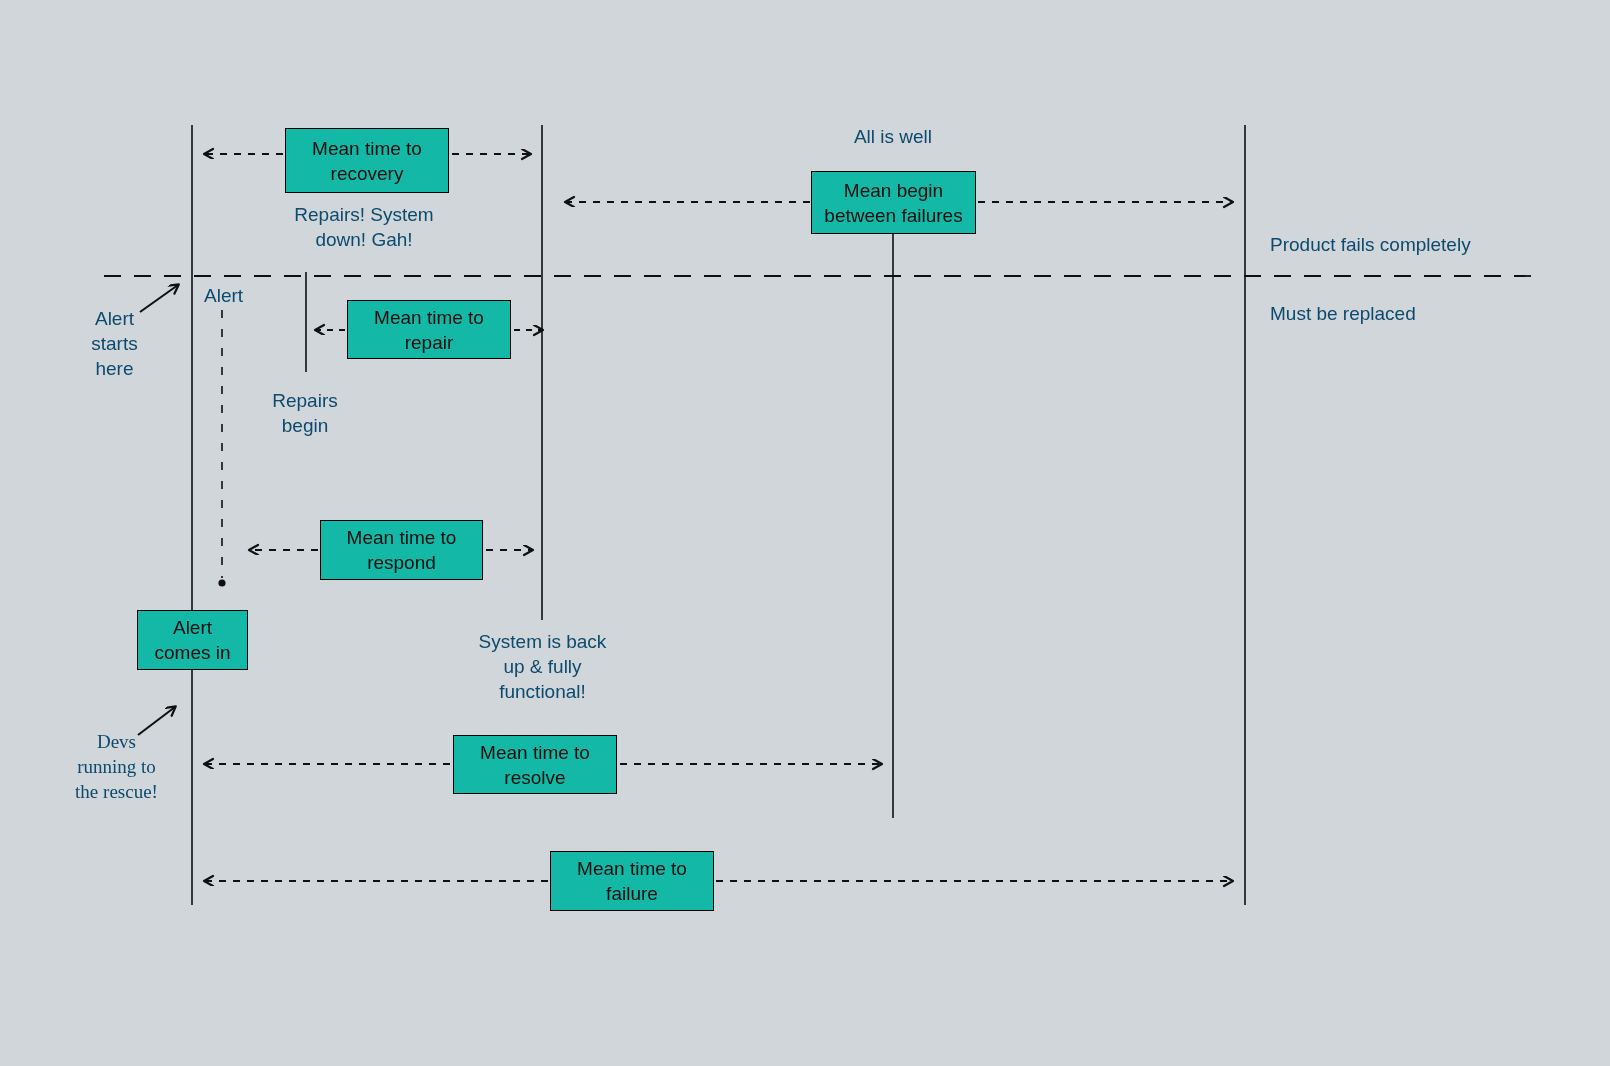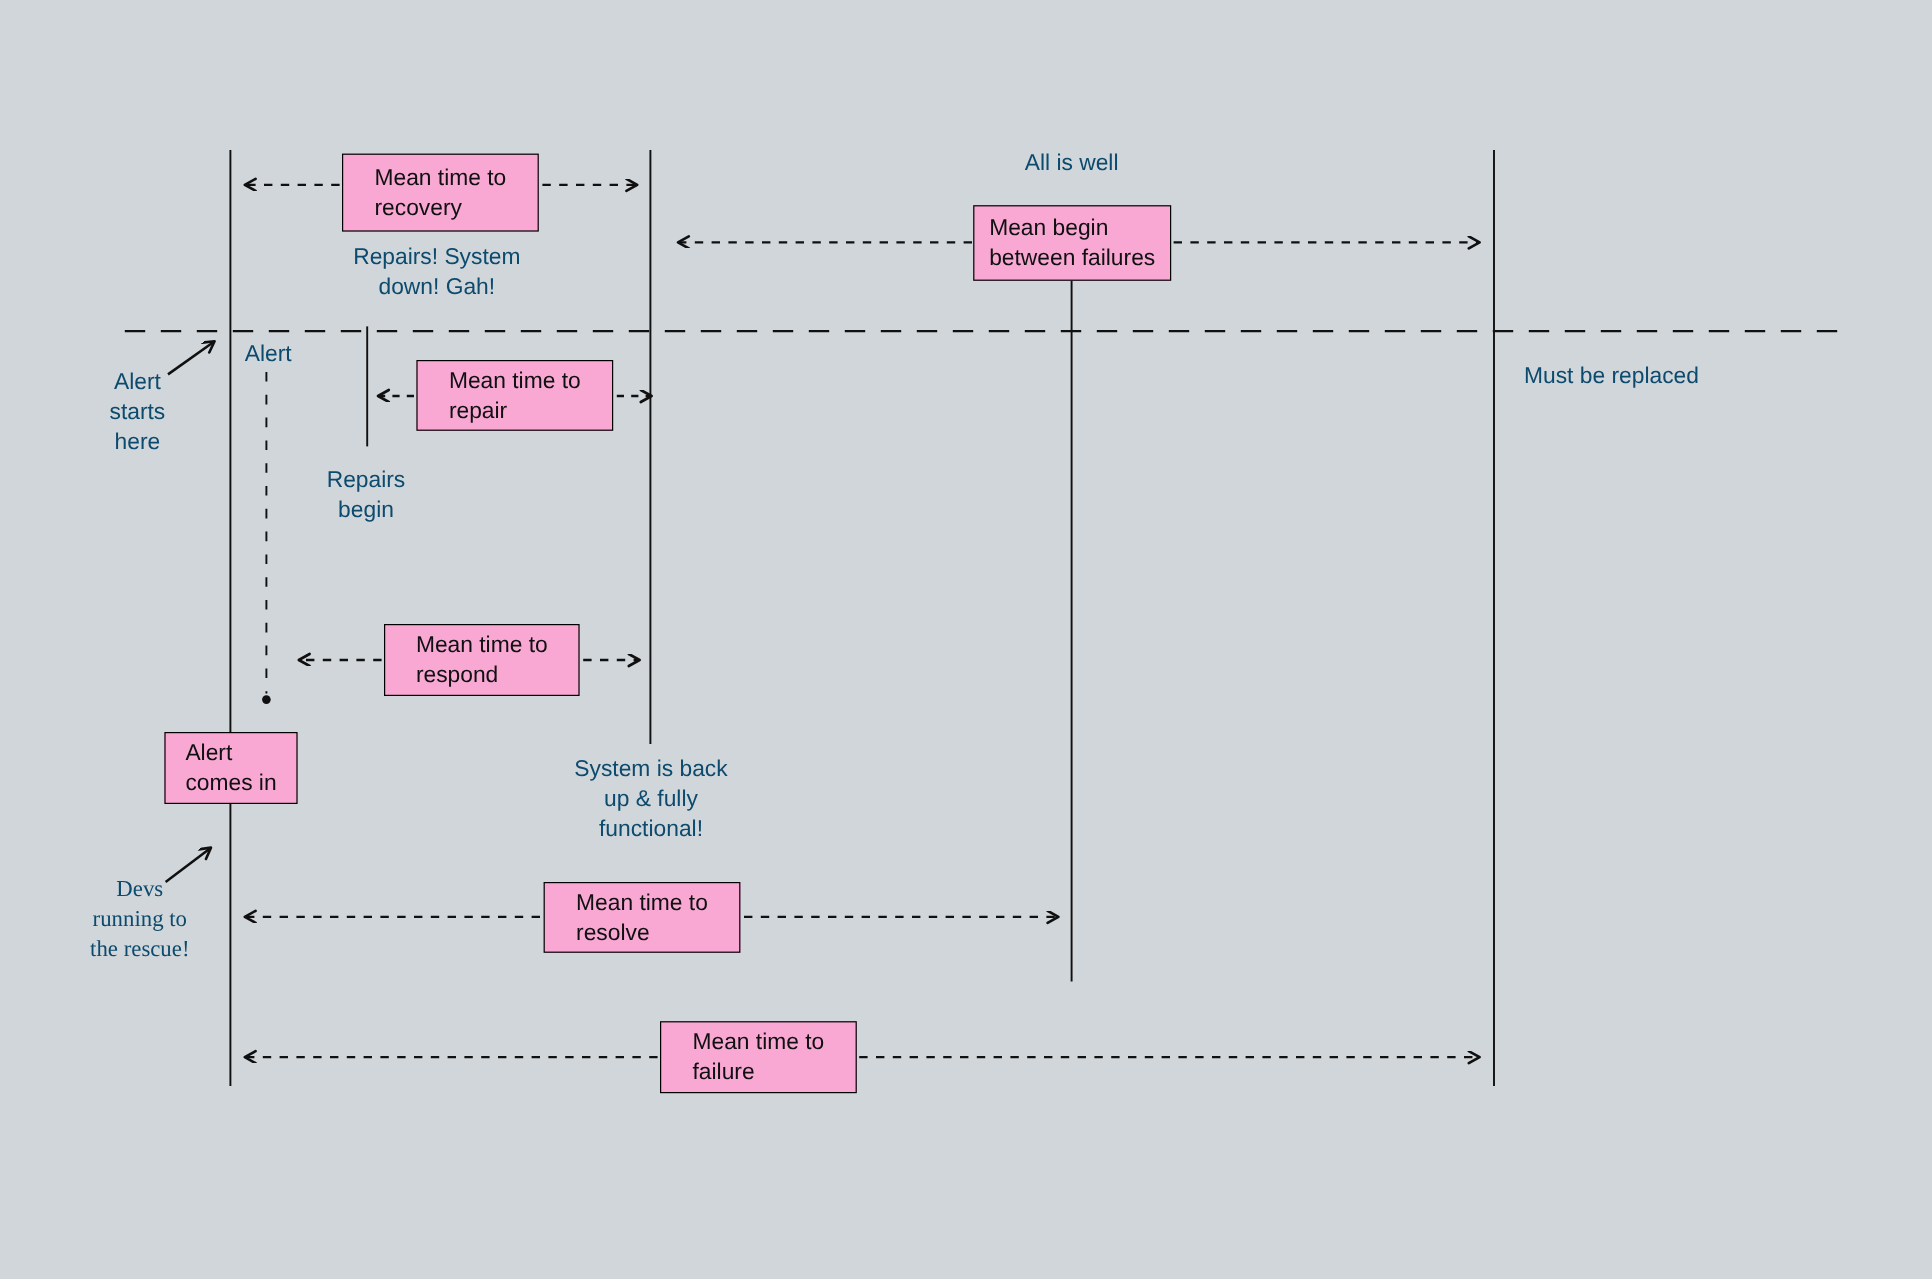--- a/index.html
+++ b/index.html
@@ -21,25 +21,26 @@
   }
   #svg-layer {
     position: absolute;
     left: 0; top: 0;
     width: 1610px;
     height: 1066px;
   }
   .node {
     position: absolute;
     box-sizing: border-box;
-    background: #f9a8d4;
+    background: #14b8a6;
     border: 1px solid #000000;
     color: #101010;
     font-size: 19px;
     line-height: 25px;
+    text-align: center;
     display: flex;
     align-items: center;
     justify-content: center;
     padding: 16px 8px;
     white-space: pre-line;
   }
   .label {
     position: absolute;
     color: #0c4a6e;
     font-size: 19px;
@@ -123,20 +124,21 @@
 resolve</div>
 
   <div class="node" style="left:550px; top:851px; width:164px; height:60px;">Mean time to
 failure</div>
 
   <div class="label" style="left:793px; top:124px; width:200px;">All is well</div>
 
   <div class="label" style="left:263px; top:202px; width:202px;">Repairs! System
 down! Gah!</div>
 
+  <div class="label lbl-left" style="left:1270px; top:232px; width:320px;">Product fails completely</div>
 
   <div class="label lbl-left" style="left:1270px; top:301px; width:320px;">Must be replaced</div>
 
   <div class="label lbl-left" style="left:204px; top:283px; width:120px;">Alert</div>
 
   <div class="label" style="left:58px; top:306px; width:113px;">Alert
 starts
 here</div>
 
   <div class="label" style="left:248px; top:388px; width:114px;">Repairs

